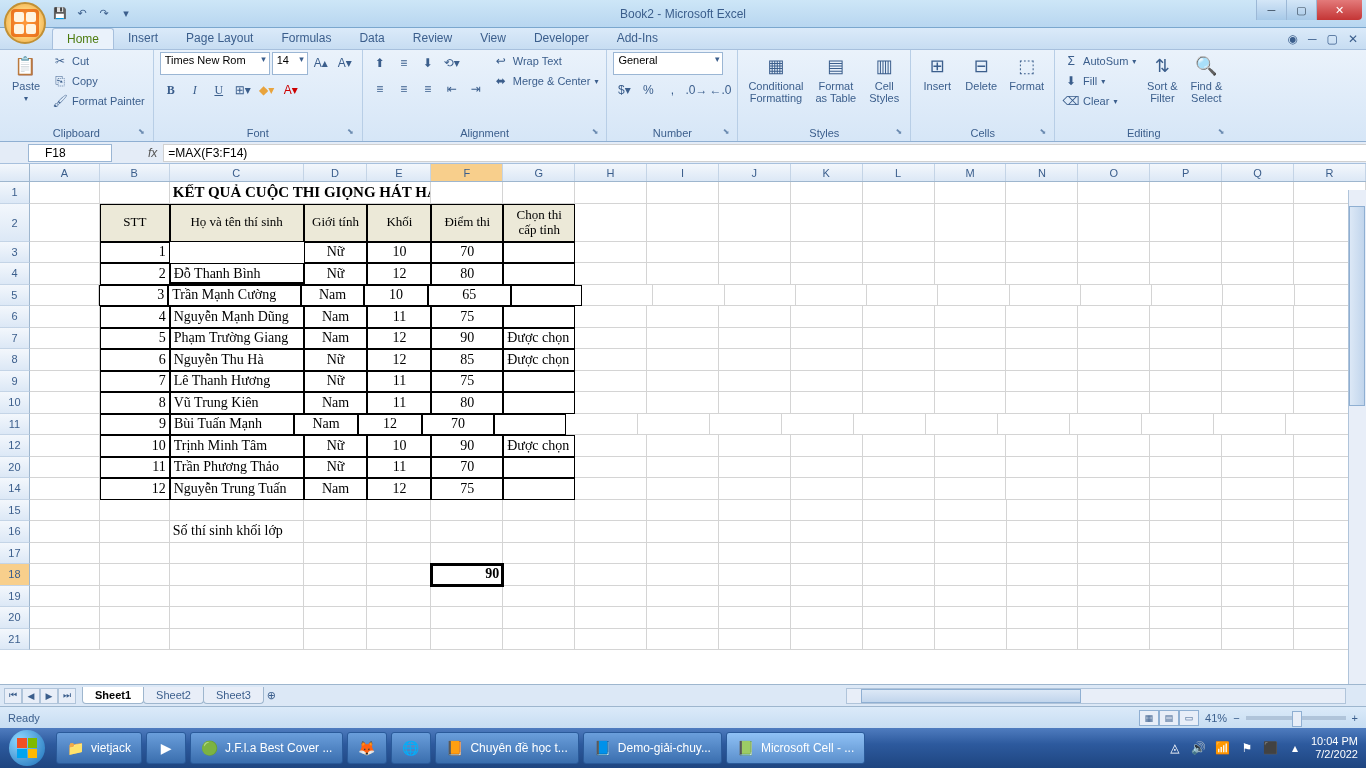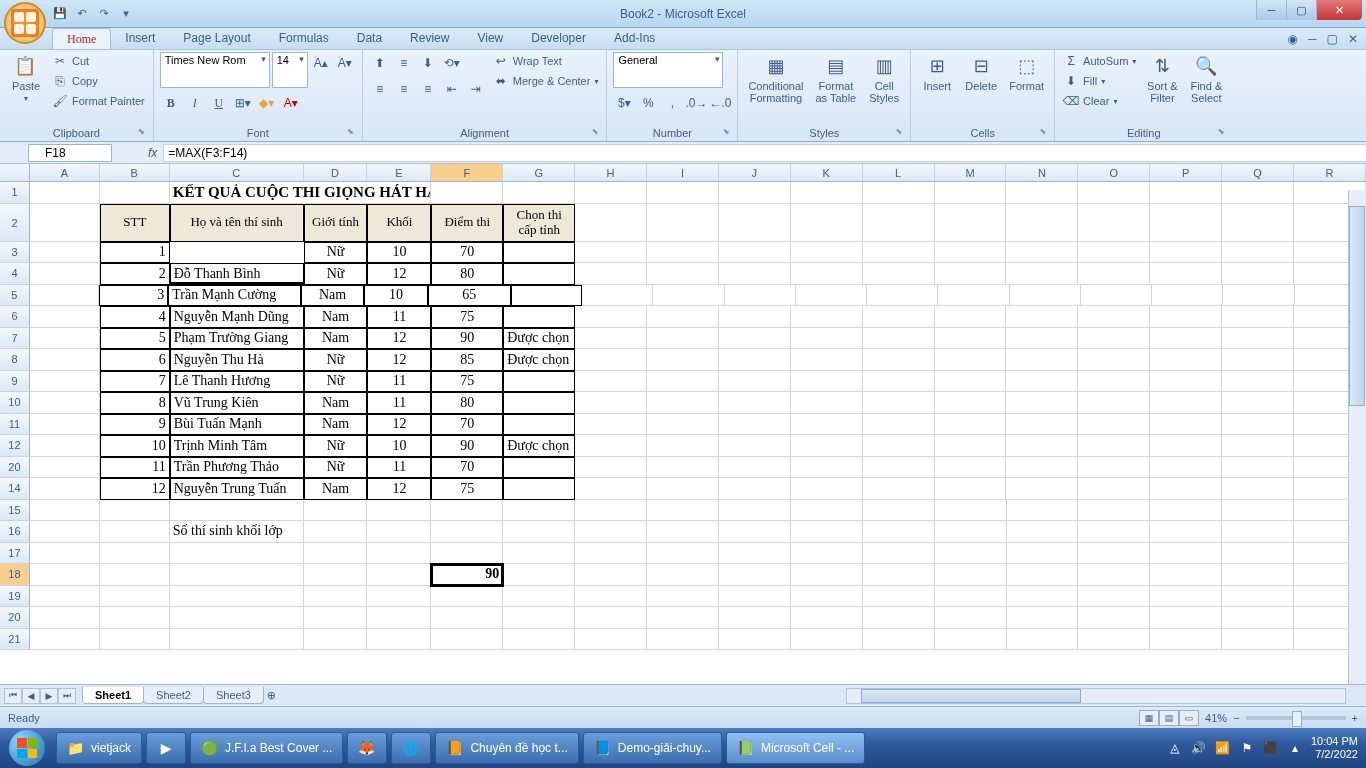--- a/index.html
+++ b/index.html
@@ -15,36 +15,36 @@
 .title-text { position: absolute; left: 50%; transform: translateX(-50%); font-size: 12px; color: #3b5e8c; }
 .win-controls { position: absolute; right: 4px; top: 0; display: flex; }
 .win-btn { width: 30px; height: 20px; display: flex; align-items: center; justify-content: center; font-size: 11px; color: #fff; border-left: 1px solid #9cb8d6; }
 .win-min { background: linear-gradient(#d4e6f7,#a7c9e8); color: #345; }
 .win-max { background: linear-gradient(#d4e6f7,#a7c9e8); color: #345; }
 .win-close { background: linear-gradient(#e37a7a,#c43535); width: 46px; border-radius: 0 0 4px 0; }
 
 
 .tabs { height: 22px; background: linear-gradient(#dbeaf9,#c7ddf2); display: flex; padding-left: 52px; border-bottom: 1px solid #a7c0dd; position: relative; }
 .tab { padding: 3px 14px; font-size: 12px; color: #3b5e8c; cursor: pointer; }
-.tab.active { background: #eaf2fb; border: 1px solid #a7c0dd; border-bottom: none; border-radius: 3px 3px 0 0; color: #b91c1c; font-family: Liberation Serif, serif; }
+.tab.active { background: #eaf2fb; border: 1px solid #a7c0dd; border-bottom: none; border-radius: 3px 3px 0 0; color: #4d7c0f; }
 .tabs-right { position: absolute; right: 8px; display: flex; gap: 10px; align-items: center; height: 100%; }
 .tabs-right span { font-size: 12px; color: #3b5e8c; }
 
 
 .ribbon { height: 92px; background: linear-gradient(#eaf2fb,#d6e6f7); display: flex; border-bottom: 1px solid #8fafd2; }
 .rgroup { border-right: 1px solid #b8cee6; display: flex; flex-direction: column; justify-content: space-between; padding: 2px 6px 0; }
 .rgroup-body { display: flex; gap: 4px; align-items: flex-start; flex: 1; }
 .rgroup-label { text-align: center; font-size: 11px; color: #3b5e8c; padding: 2px 0; position: relative; }
 .rgroup-label::after { content: "⬊"; position: absolute; right: 2px; font-size: 8px; color: #6a8ab0; }
 .big-btn { display: flex; flex-direction: column; align-items: center; gap: 2px; padding: 2px 4px; font-size: 11px; color: #3b5e8c; min-width: 40px; }
 .big-btn .ico { width: 24px; height: 24px; display: flex; align-items: center; justify-content: center; font-size: 18px; }
 .small-btn { display: flex; align-items: center; gap: 4px; font-size: 11px; color: #3b5e8c; padding: 1px 2px; }
 .small-btn .ico { width: 16px; height: 16px; display: flex; align-items: center; justify-content: center; font-size: 12px; }
 .vcol { display: flex; flex-direction: column; gap: 2px; }
-.font-combo { border: 1px solid #9bb6d4; background: #fff; font-size: 11px; padding: 1px 14px 1px 4px; height: 36px; position: relative; }
+.font-combo { border: 1px solid #9bb6d4; background: #fff; font-size: 11px; padding: 1px 14px 1px 4px; height: 23px; position: relative; }
 .font-combo::after { content: "▾"; position: absolute; right: 3px; font-size: 9px; color: #3b5e8c; }
 .btnrow { display: flex; gap: 2px; }
 .tbtn { width: 22px; height: 22px; display: flex; align-items: center; justify-content: center; font-size: 12px; color: #3b5e8c; border: 1px solid transparent; }
 .tbtn.b { font-weight: bold; font-family: "Times New Roman"; }
 .tbtn.i { font-style: italic; font-family: "Times New Roman"; }
 .tbtn.u { text-decoration: underline; font-family: "Times New Roman"; }
 
 
 .fbar { height: 22px; background: #e4ecf7; display: flex; align-items: center; border-bottom: 1px solid #a7c0dd; }
 .namebox { width: 84px; margin-left: 28px; background: #fff; border: 1px solid #9bb6d4; font-size: 12px; padding: 1px 16px; height: 18px; }
@@ -557,21 +557,21 @@
         <div class="cell " style="width: 72px;"></div>
         <div class="cell " style="width: 72px;"></div>
         <div class="cell " style="width: 72px;"></div>
         <div class="cell " style="width: 72px;"></div>
         <div class="cell " style="width: 72px;"></div>
       </div>
       <div class="row">
         <div class="rowhead">11</div>
         <div class="cell " style="width: 70px;"></div>
         <div class="cell tnr bd r" style="width: 70px;">9</div>
-        <div class="cell tnr bd" style="width: 134px;">Bùi Tuấn Mạnh</div>
+        <div class="cell tnr bd" style="width: 124px;">Bùi Tuấn Mạnh</div>
         <div class="cell tnr bd c" style="width: 64px;">Nam</div>
         <div class="cell tnr bd c" style="width: 64px;">12</div>
         <div class="cell tnr bd c" style="width: 72px;">70</div>
         <div class="cell tnr bd" style="width: 72px;"></div>
         <div class="cell " style="width: 72px;"></div>
         <div class="cell " style="width: 72px;"></div>
         <div class="cell " style="width: 72px;"></div>
         <div class="cell " style="width: 72px;"></div>
         <div class="cell " style="width: 72px;"></div>
         <div class="cell " style="width: 72px;"></div>

